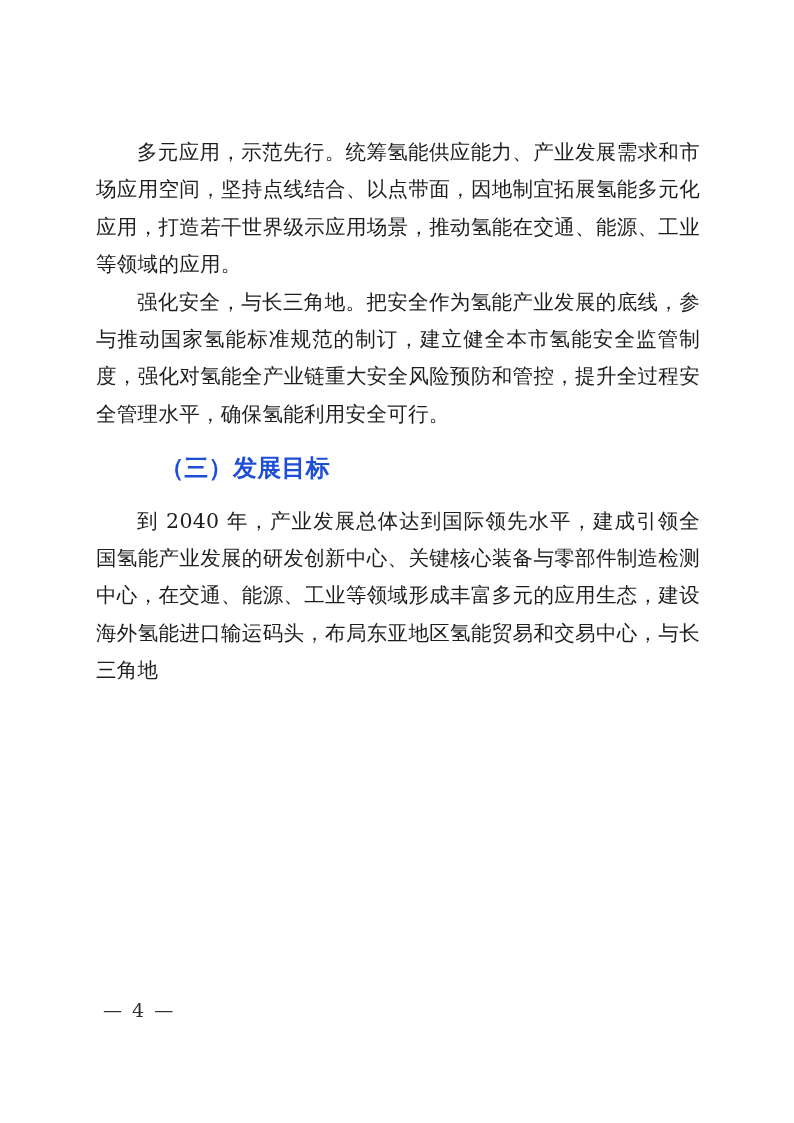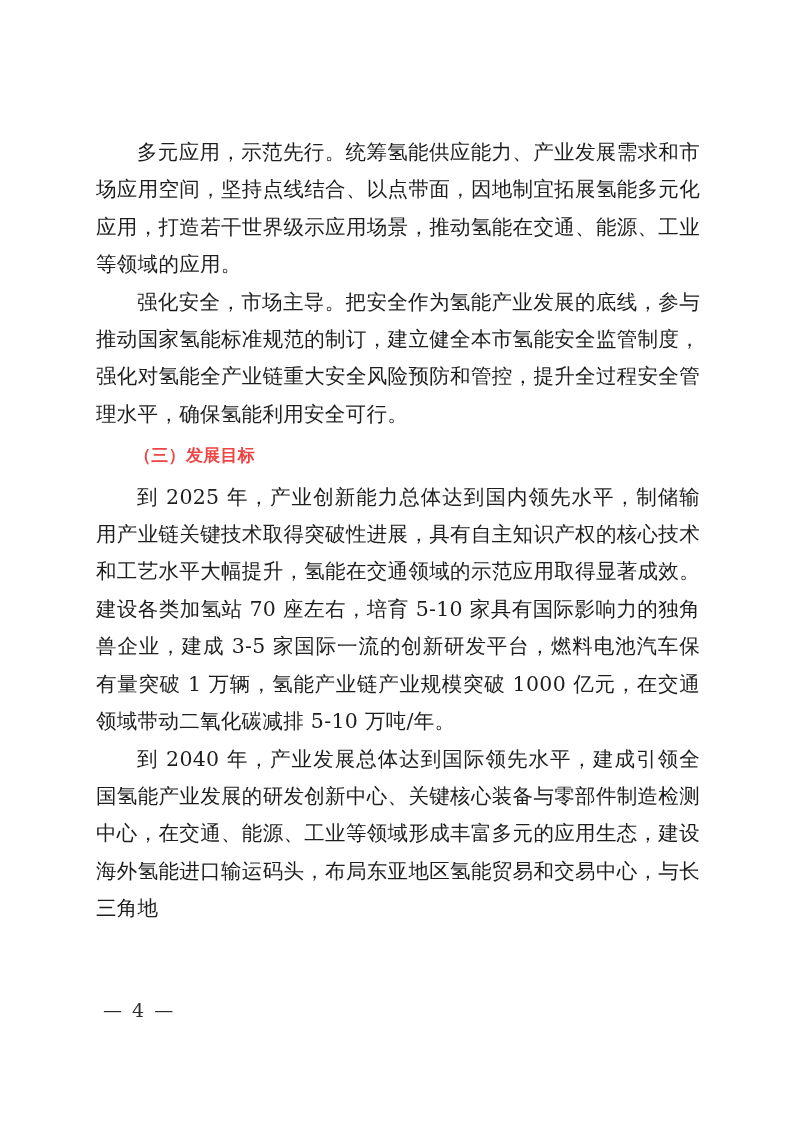--- a/index.html
+++ b/index.html
@@ -31,43 +31,42 @@
     font-size: 20.5px;
     line-height: 37.4px;
     color: #1d1d1d;
     text-align: justify;
     text-justify: inter-ideograph;
     text-indent: 2em;
     letter-spacing: 0.3px;
     word-break: break-all;
   }
   .section-heading {
-    margin: 4px;
-    font-size: 17px;
+    margin: 16px;
+    font-size: 24px;
     line-height: 37.4px;
-    color: #ef4444;
+    color: #1d4ed8;
     font-weight: bold;
     text-indent: 2em;
     letter-spacing: 0.3px;
   }
   .page-footer {
     position: absolute;
     left: 103px;
     top: 998px;
     font-size: 19px;
     line-height: 24px;
     color: #2e2e2e;
     letter-spacing: 2px;
   }
 </style>
 </head>
 <body>
 
 <div class="page">
   <div class="content">
     <p class="body-para">多元应用，示范先行。统筹氢能供应能力、产业发展需求和市场应用空间，坚持点线结合、以点带面，因地制宜拓展氢能多元化应用，打造若干世界级示应用场景，推动氢能在交通、能源、工业等领域的应用。</p>
-    <p class="body-para">强化安全，市场主导。把安全作为氢能产业发展的底线，参与推动国家氢能标准规范的制订，建立健全本市氢能安全监管制度，强化对氢能全产业链重大安全风险预防和管控，提升全过程安全管理水平，确保氢能利用安全可行。</p>
+    <p class="body-para">强化安全，与长三角地。把安全作为氢能产业发展的底线，参与推动国家氢能标准规范的制订，建立健全本市氢能安全监管制度，强化对氢能全产业链重大安全风险预防和管控，提升全过程安全管理水平，确保氢能利用安全可行。</p>
     <h3 class="section-heading">（三）发展目标</h3>
-    <p class="body-para">到 2025 年，产业创新能力总体达到国内领先水平，制储输用产业链关键技术取得突破性进展，具有自主知识产权的核心技术和工艺水平大幅提升，氢能在交通领域的示范应用取得显著成效。建设各类加氢站 70 座左右，培育 5-10 家具有国际影响力的独角兽企业，建成 3-5 家国际一流的创新研发平台，燃料电池汽车保有量突破 1 万辆，氢能产业链产业规模突破 1000 亿元，在交通领域带动二氧化碳减排 5-10 万吨/年。</p>
     <p class="body-para">到 2040 年，产业发展总体达到国际领先水平，建成引领全国氢能产业发展的研发创新中心、关键核心装备与零部件制造检测中心，在交通、能源、工业等领域形成丰富多元的应用生态，建设海外氢能进口输运码头，布局东亚地区氢能贸易和交易中心，与长三角地</p>
   </div>
   <div class="page-footer">— 4 —</div>
 </div>
 
 </body></html>

